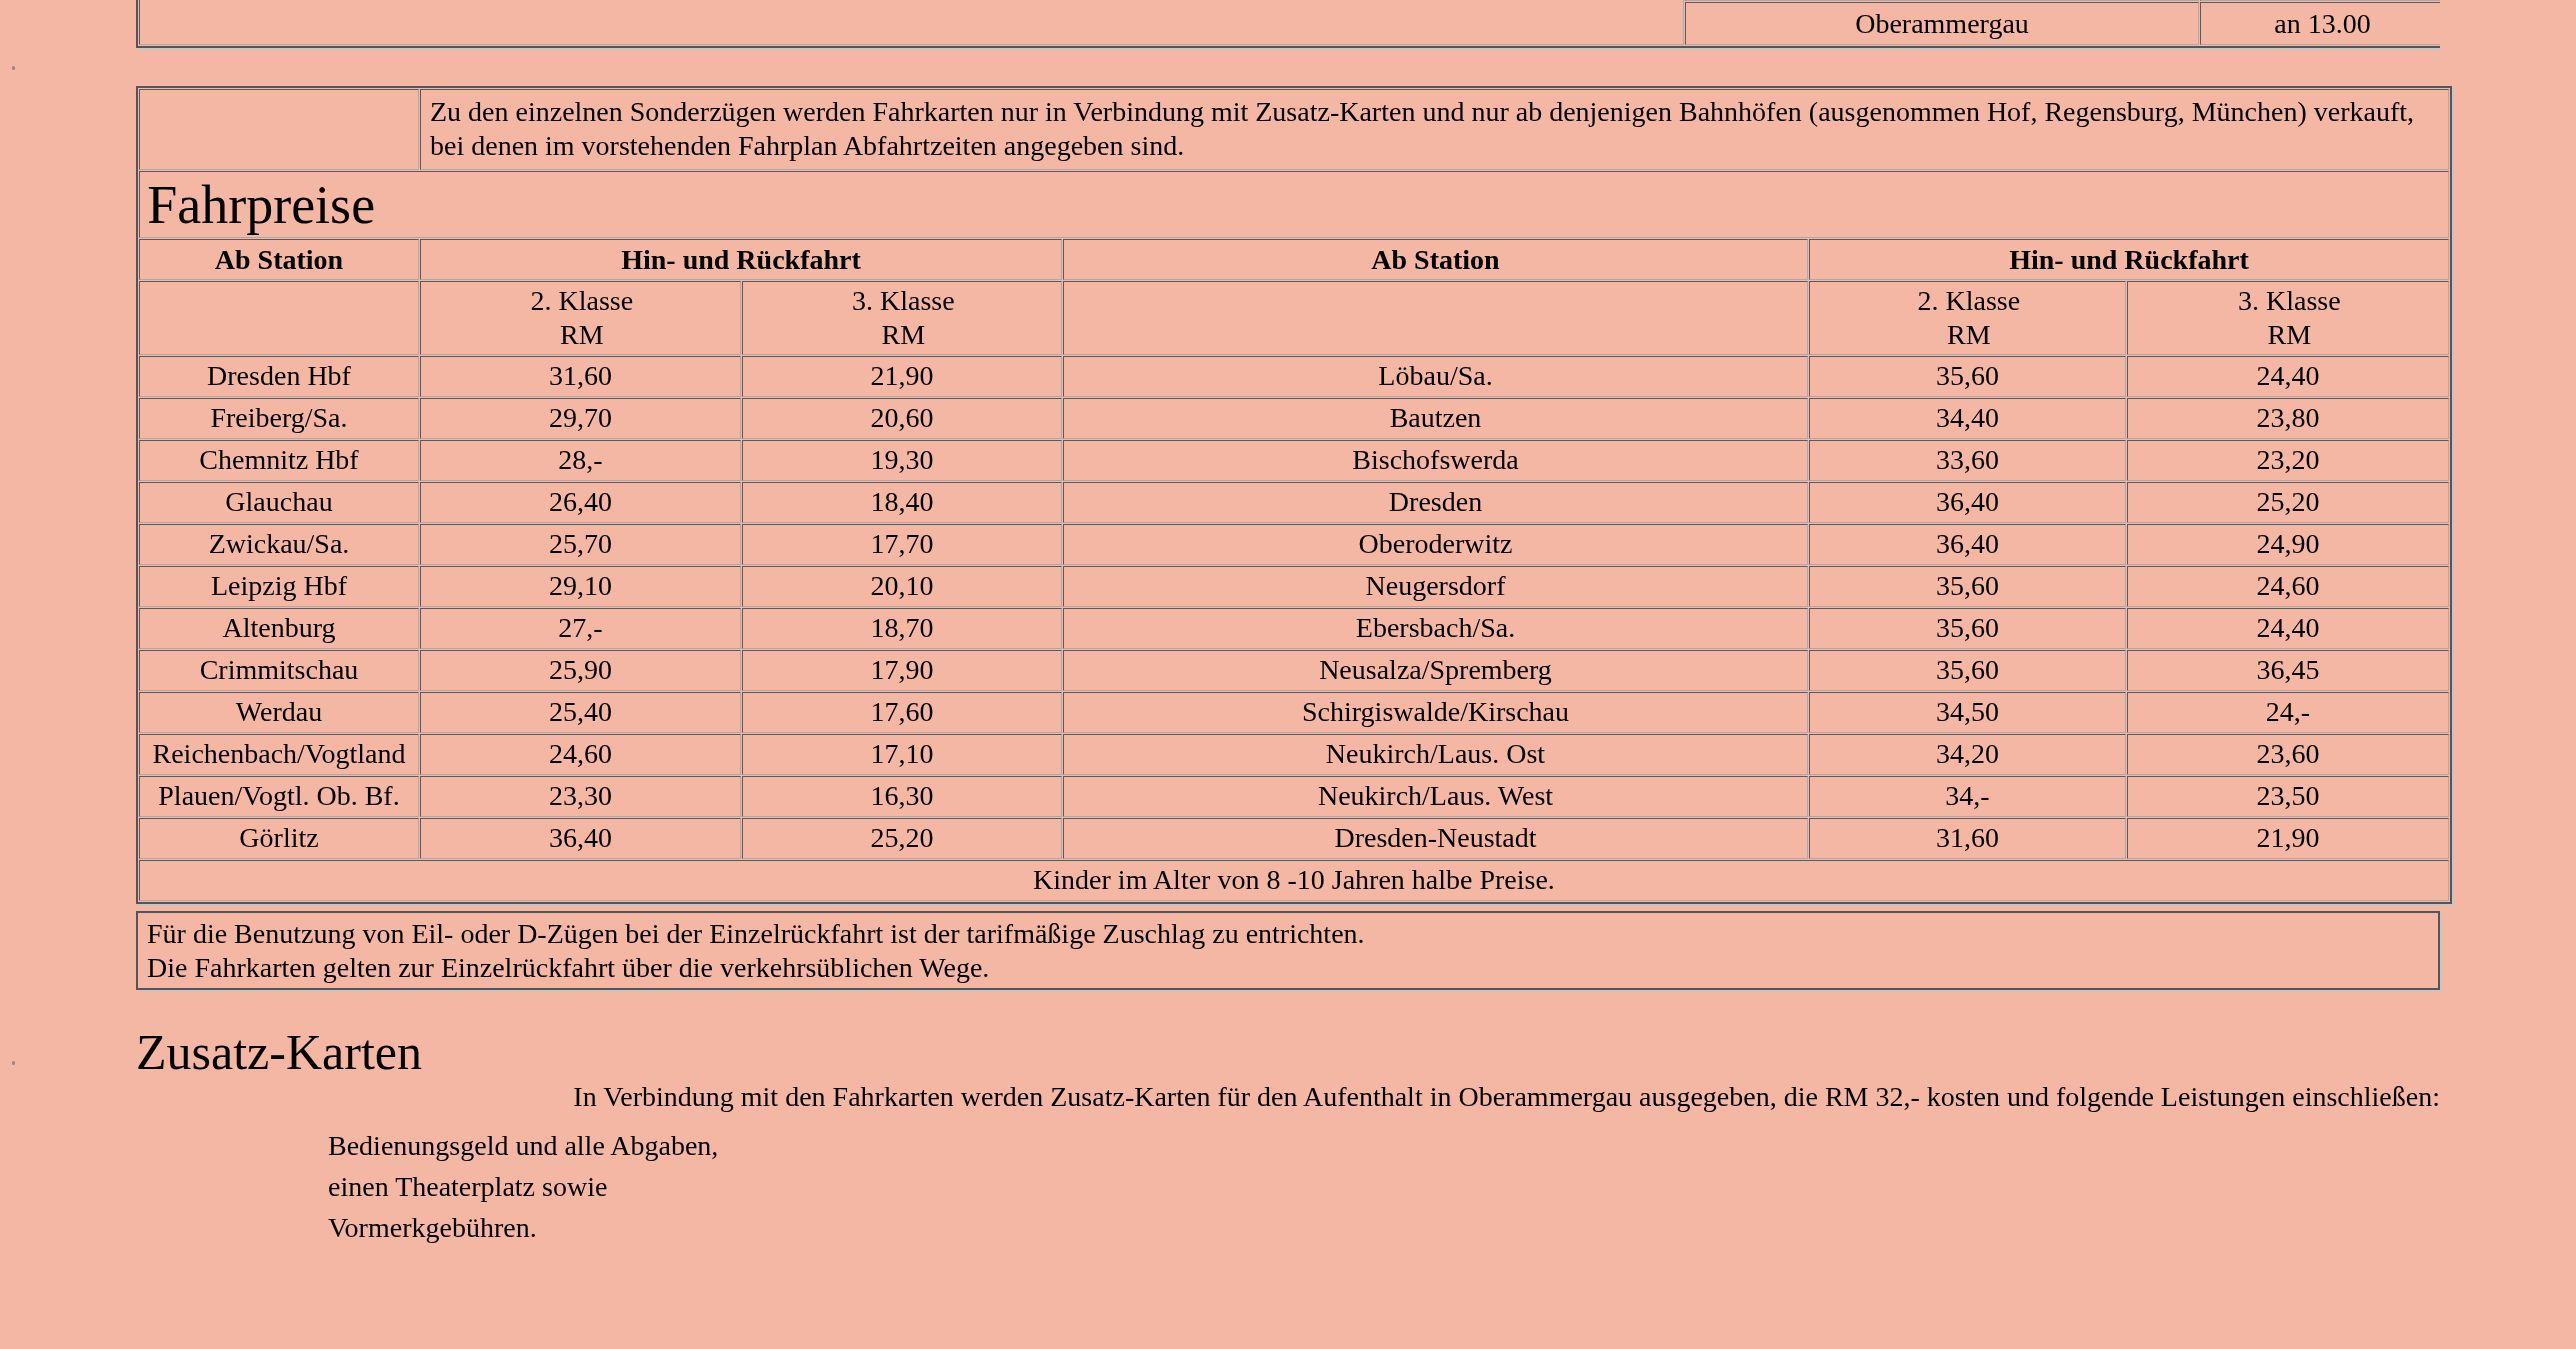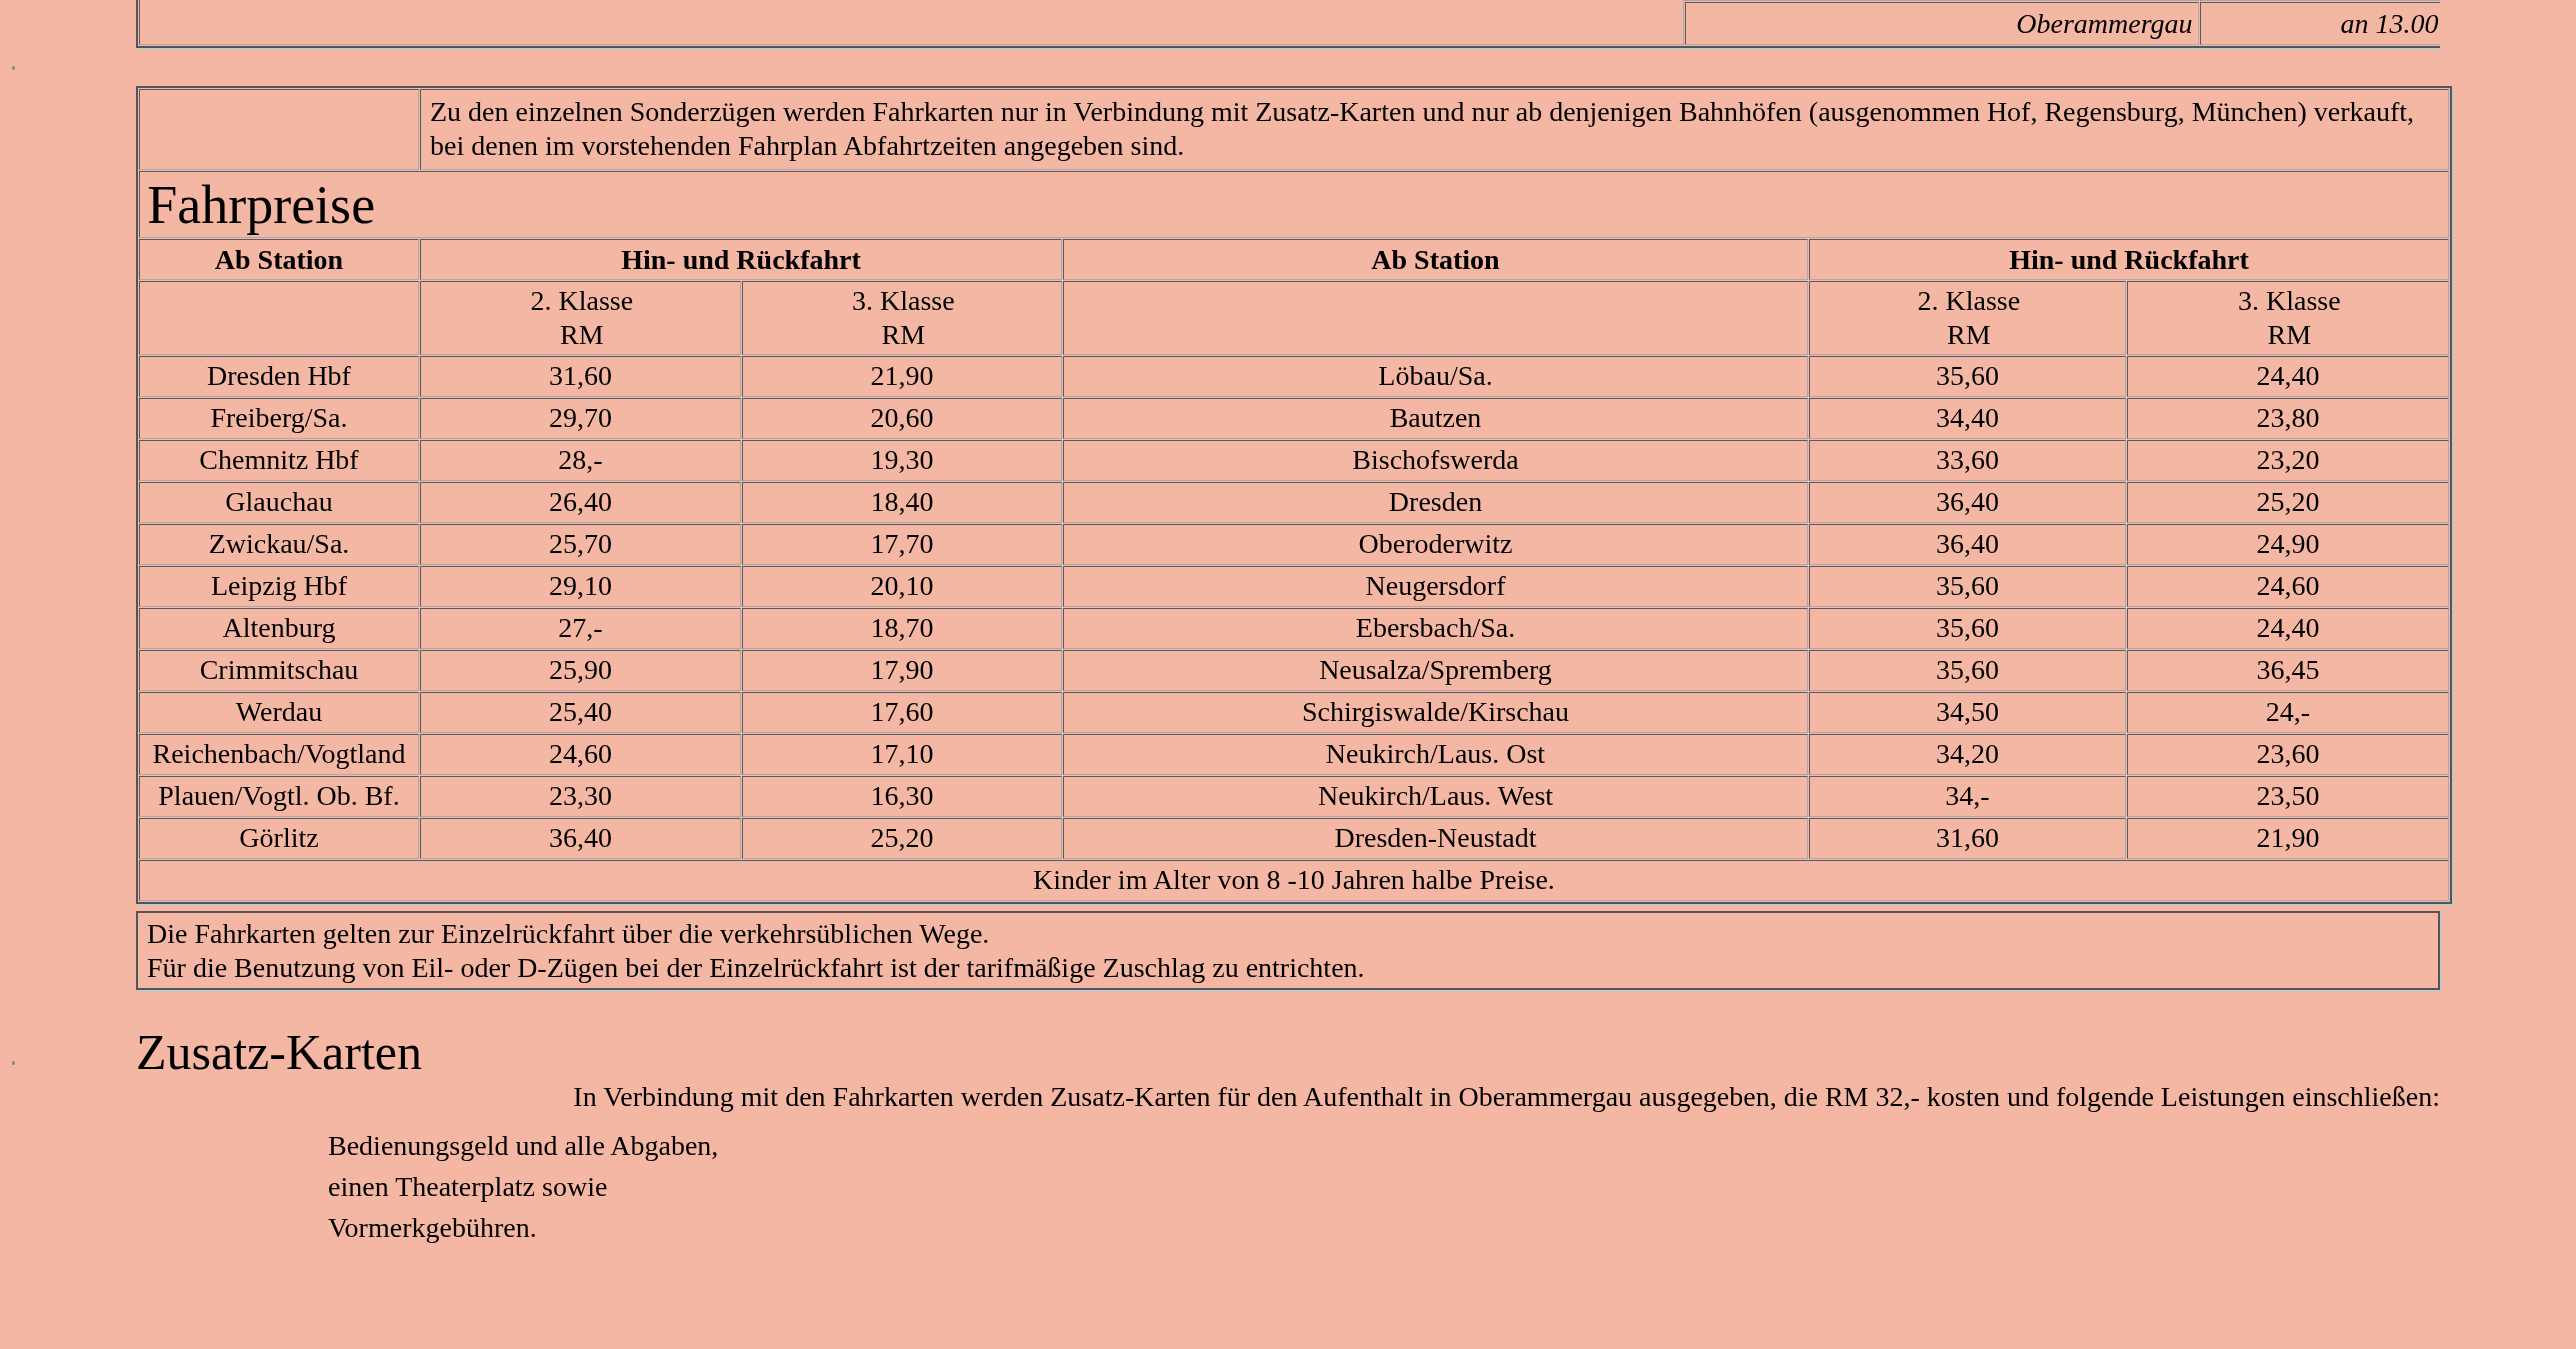--- a/index.html
+++ b/index.html
@@ -42,21 +42,21 @@
   }
   
   .arrival-clip {
     height: 54px;
     overflow: hidden;
     position: relative;
   }
   .arrival-clip table {
     margin-top: -42px;
   }
-  .arrival-clip td { text-align: right; font-style: italic; }
+  .arrival-clip td { text-align: center; }
   .arrival-clip .spacer-row td { height: 40px; }
   .arrival-clip .arrival-row td { height: 43px; }
   
   .fare-table { margin-top: 32px; }
   .fare-title-cell {
     height: 72px;
     text-align: left;
     font-size: 54px;
     padding-left: 7.2px;
     white-space: nowrap;
@@ -281,22 +281,22 @@
         </tr>
       </tbody>
     <tbody>
         <tr>
       <td colspan="6" class="children-cell">Kinder im Alter von 8 -10 Jahren halbe Preise.</td>
     </tr>
   </tbody>
     </table>
 
   <div class="notes-box">
+    <div>Für die Benutzung von Eil- oder D-Zügen bei der Einzelrückfahrt ist der tarifmäßige Zuschlag zu entrichten.</div>
     <div>Die Fahrkarten gelten zur Einzelrückfahrt über die verkehrsüblichen Wege.</div>
-    <div>Für die Benutzung von Eil- oder D-Zügen bei der Einzelrückfahrt ist der tarifmäßige Zuschlag zu entrichten.</div>
   </div>
 
   <div class="zusatz-title">Zusatz-Karten</div>
   <div class="zusatz-intro">In Verbindung mit den Fahrkarten werden Zusatz-Karten für den Aufenthalt in Oberammergau ausgegeben, die RM 32,- kosten und folgende Leistungen einschließen:</div>
   <div class="zusatz-list">
     <div class="zusatz-item">Bedienungsgeld und alle Abgaben,</div>
     <div class="zusatz-item">einen Theaterplatz sowie</div>
     <div class="zusatz-item">Vormerkgebühren.</div>
   </div>
 

